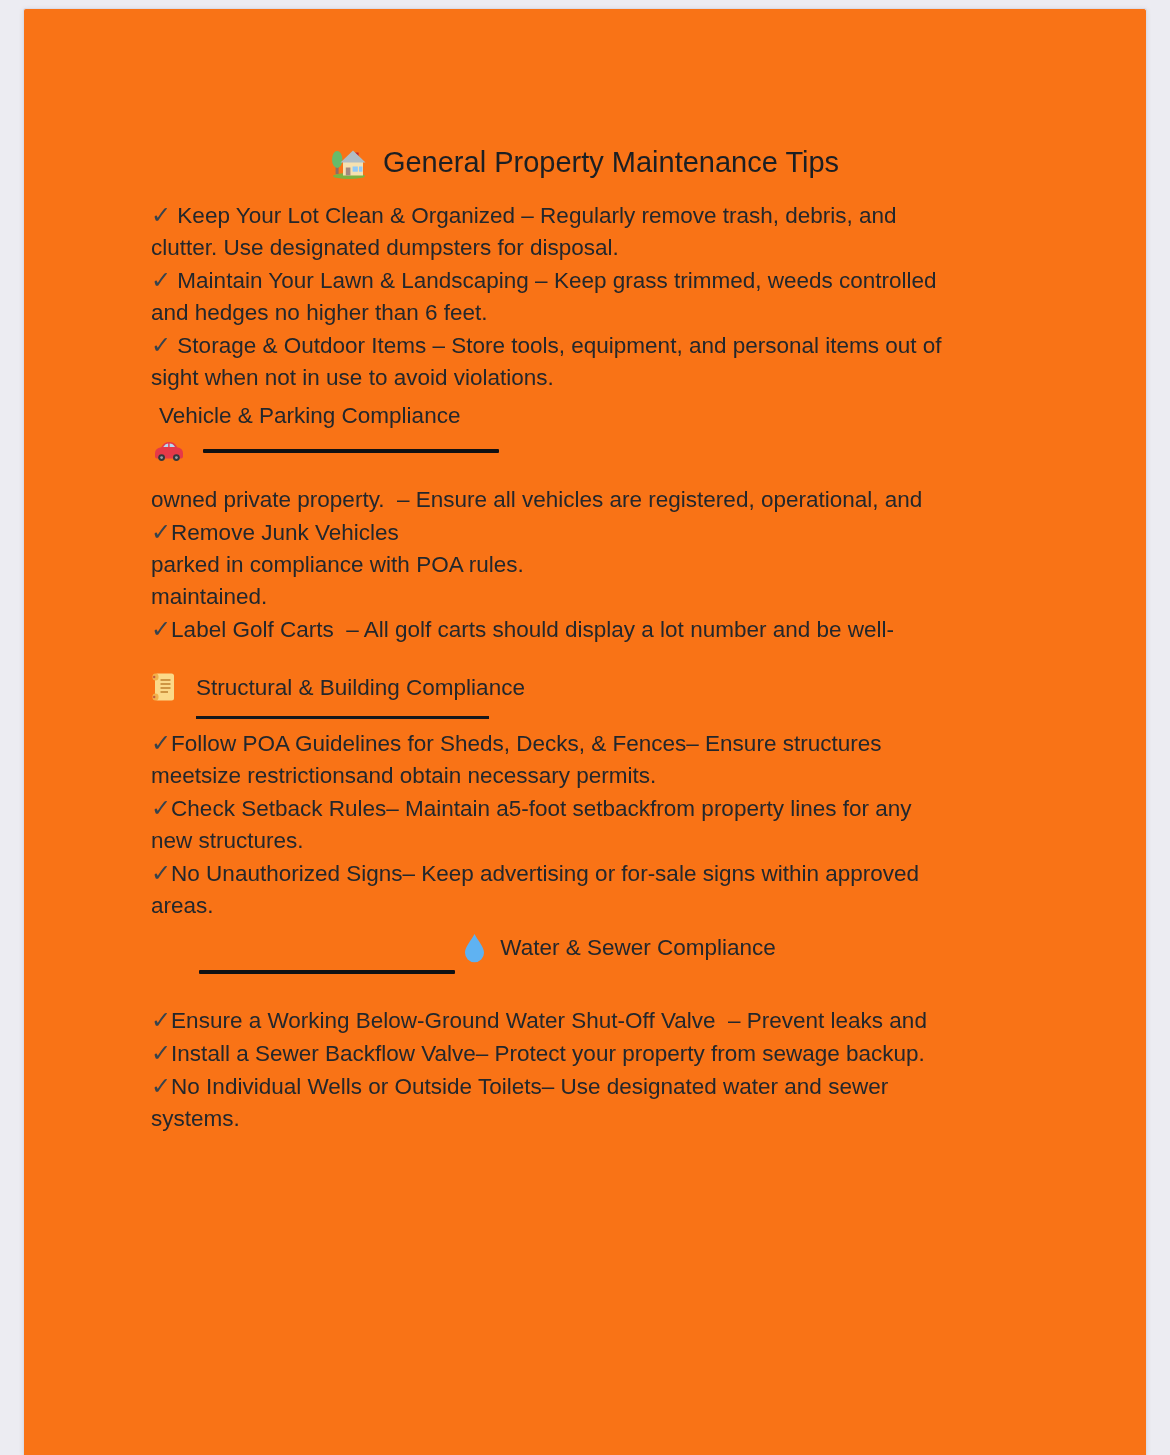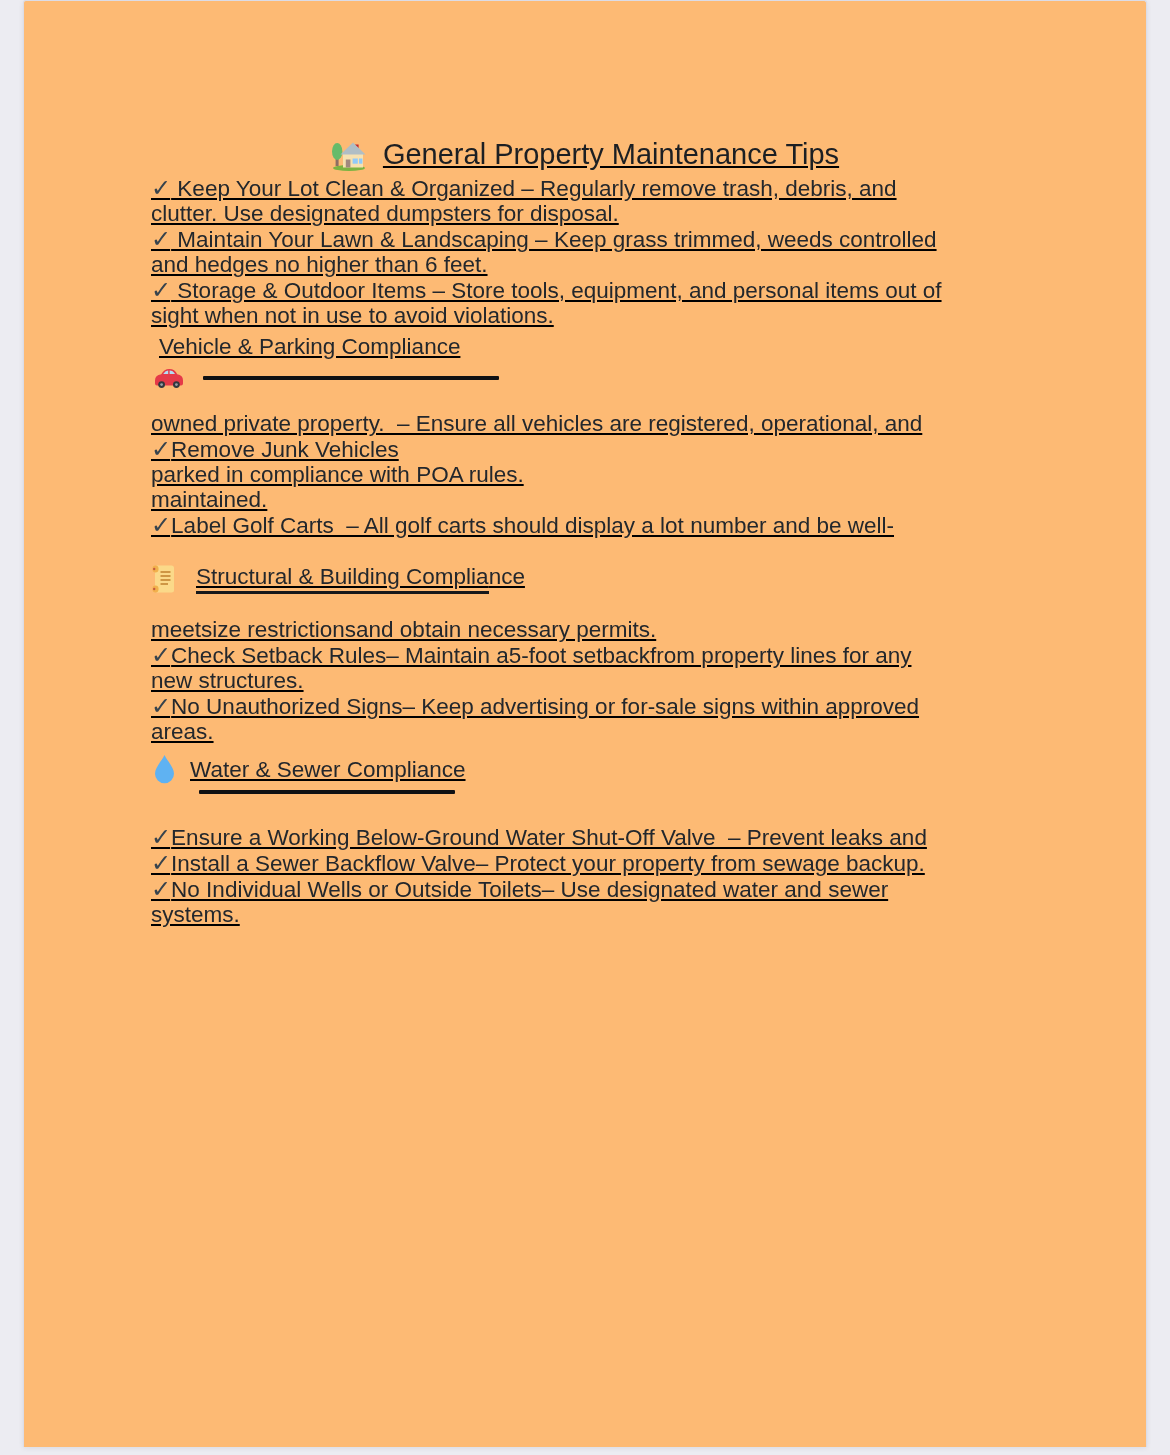--- a/index.html
+++ b/index.html
@@ -2,47 +2,46 @@
 <html><head>
 <meta charset="utf-8">
 <style>
   html,body{margin:0;padding:0;}
   body{
     width:1170px;height:1455px;overflow:hidden;position:relative;
     background:#ececf2;
     font-family:"Liberation Sans","DejaVu Sans",sans-serif;
   }
   .page{
-    position:absolute;left:23px;top:0;width:1124px;height:1447px;
-    background:#fdba74;border:1px solid #dcdce6;border-bottom:none;
+    position:absolute;left:23px;top:8px;width:1124px;height:1447px;
+    background:#f97316;border:1px solid #dcdce6;border-bottom:none;
     border-radius:3px 3px 0 0;box-sizing:border-box;
     box-shadow:0 1px 5px rgba(60,60,90,0.10);
-    text-decoration:underline;
   }
   .title-row{
     margin-top:137px;display:flex;justify-content:center;align-items:center;gap:16px;
     font-size:29px;color:#1c1f23;
   }
   .doc-body{
-    margin:4px 60px 0 127px;
-    font-size:22.5px;line-height:25px;color:#23272c;
+    margin:20px 60px 0 127px;
+    font-size:22.5px;line-height:32px;color:#23272c;
   }
   .line{white-space:pre-wrap;}
   .check{
     color:#37434d;font-weight:600;font-size:24px;
     letter-spacing:-1px;padding-right:1px;
   }
   .sec-heading{padding-left:8px;}
   .car-row{display:flex;align-items:center;gap:18px;margin:4px 0 18px 2px;height:30px;}
   .rule{height:4px;background:#101113;border-radius:1px;}
   .rule-vehicle{width:296px;}
   .rule-water{width:256px;margin:6px 0 30px 48px;}
   .struct-heading{display:flex;align-items:flex-start;gap:19px;margin:26px 0 23px 0;}
-  .struct-underline{border-bottom:3px solid #16181b;padding-bottom:2px;}
-  .water-heading{display:flex;align-items:center;gap:15px;margin-top:10px;padding-left:3px;}
+  .struct-underline{border-bottom:3px solid #16181b;padding-bottom:16px;}
+  .water-heading{display:flex;align-items:center;gap:15px;margin-top:10px;padding-left:3px;justify-content:center;}
   .emoji{display:inline-flex;align-items:center;}
 </style>
 </head>
 <body>
 
 <div class="page">
 
   <div class="title-row">
     <span class="emoji">
       <svg width="36" height="32" viewBox="0 0 36 32">
@@ -104,20 +103,21 @@
             <line x1="9.5" y1="8" x2="19.5" y2="8"></line>
             <line x1="9.5" y1="12" x2="19.5" y2="12"></line>
             <line x1="9.5" y1="16" x2="19.5" y2="16"></line>
             <line x1="9.5" y1="20" x2="17" y2="20"></line>
           </g>
         </svg>
       </span>
       <span><span class="struct-underline">Structural &amp; Building Complia</span><span>nce</span></span>
     </div>
 
+    <div class="line"><span class="check">✓</span><span>Follow POA Guidelines for Sheds, Decks, &amp; Fences– Ensure structures</span></div>
     <div class="line"><span>meetsize restrictionsand obtain necessary permits.</span></div>
     <div class="line"><span class="check">✓</span><span>Check Setback Rules– Maintain a5-foot setbackfrom property lines for any</span></div>
     <div class="line"><span>new structures.</span></div>
     <div class="line"><span class="check">✓</span><span>No Unauthorized Signs– Keep advertising or for-sale signs within approved</span></div>
     <div class="line"><span>areas.</span></div>
 
     <div class="water-heading">
       <span class="emoji">
         <svg width="21" height="30" viewBox="0 0 21 30">
           <path d="M10.5 1 C14 8 20 13.5 20 19.8 a9.5 9.5 0 0 1 -19 0 C1 13.5 7 8 10.5 1 Z" fill="#5fb2f2"></path>

